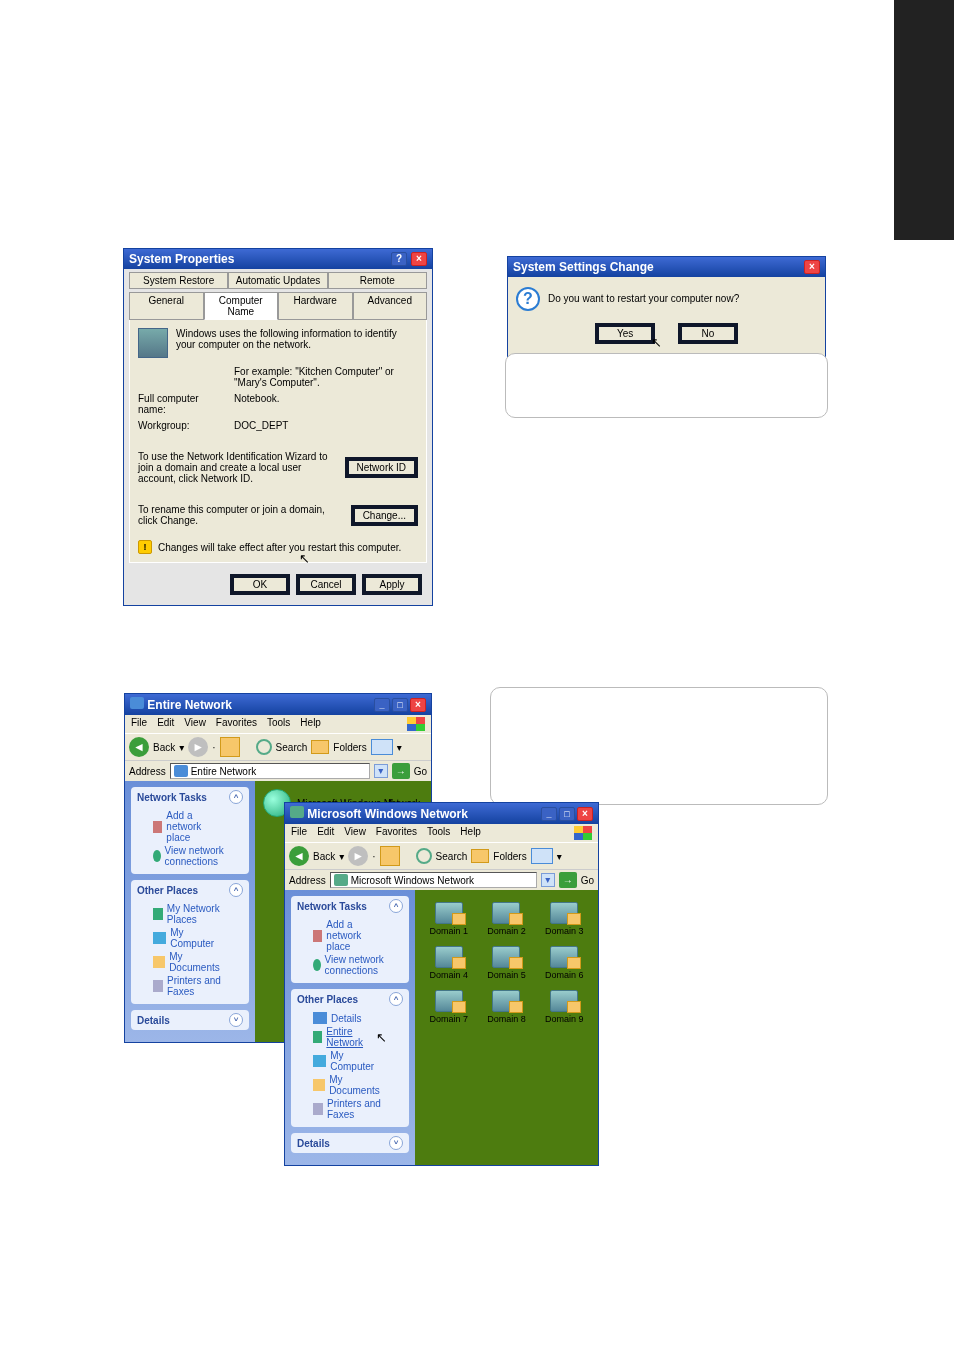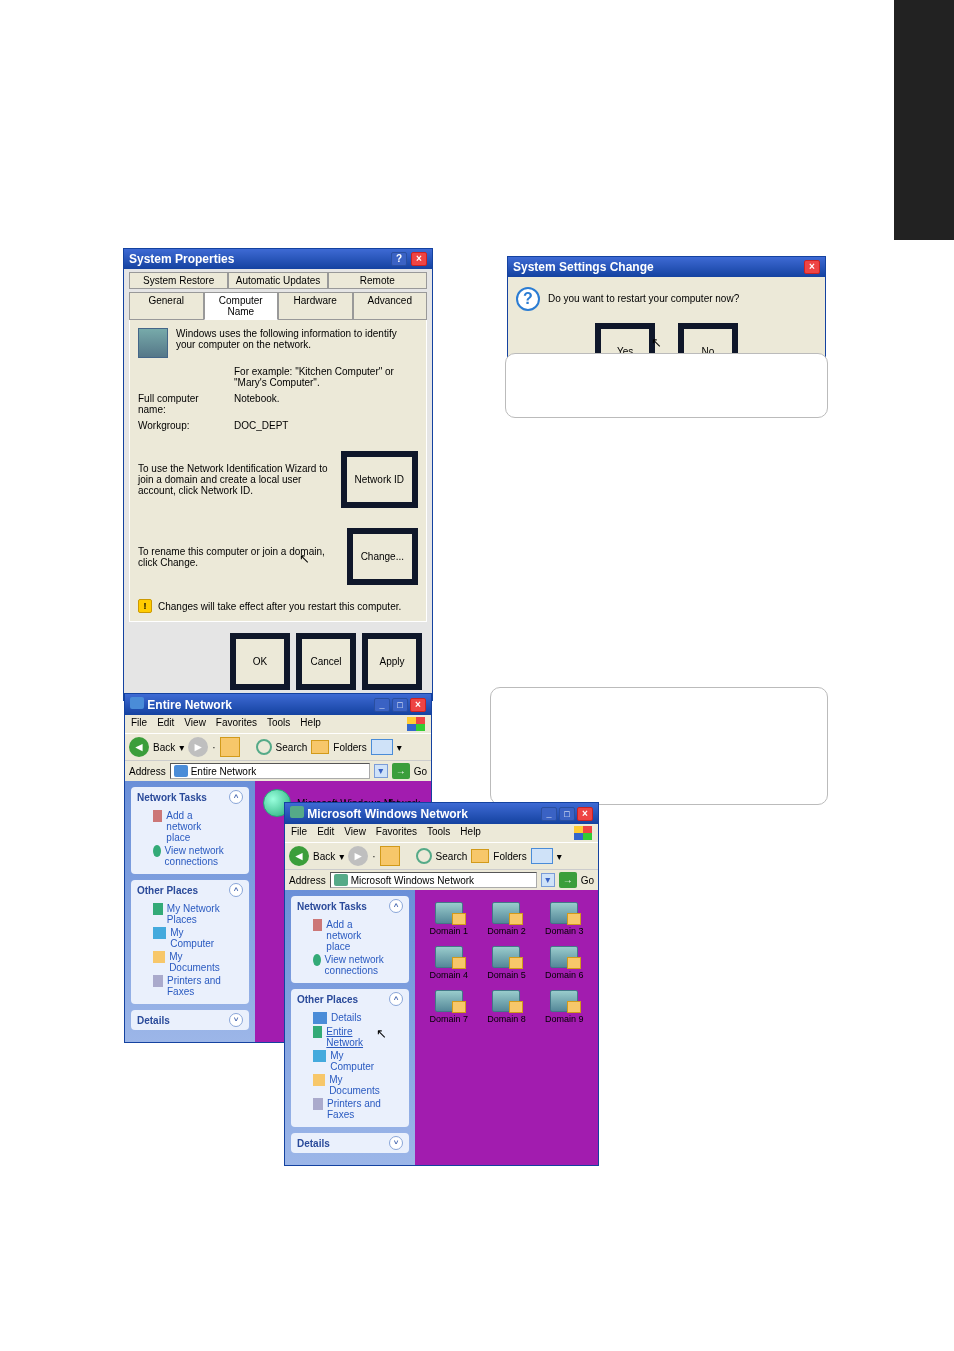--- a/index.html
+++ b/index.html
@@ -16,21 +16,21 @@
   .tabrow { display: flex; padding: 3px 5px 0 5px; gap: 0; font-size: 10px; }
   .tab { flex: 1; text-align: center; padding: 2px 3px; border: 1px solid #999; background: #ece9d8; }
   .tab.active { background: #fff; border-bottom: 1px solid #fff; }
   .tabbody { border: 1px solid #fff; border-top: none; margin: 0 5px 5px 5px; padding: 8px; background: #ece9d8; font-size: 10px; }
   .row { display: flex; gap: 6px; margin-bottom: 5px; }
   .row .lbl { width: 90px; }
   .row .val { flex: 1; }
   .input { background: #fff; border: 1px inset #aaa; padding: 1px 3px; width: 180px; }
   .idicon { width: 30px; height: 30px; background: linear-gradient(#7aa, #578); border: 1px solid #468; display: inline-block; }
   .btnrow { display: flex; justify-content: space-between; align-items: center; margin-top: 20px; }
-  .winbtn { border: 6px solid #0f172a; background: #ece9d8; padding: 17px 8px; font-size: 10px; min-width: 60px; }
+  .winbtn { border: 4px solid #0f172a; background: #ece9d8; padding: 1px 8px; font-size: 10px; min-width: 60px; }
   .bottombtns { padding: 6px 10px 10px; display: flex; gap: 6px; justify-content: flex-end; }
   .warn { display: inline-block; width: 14px; height: 14px; background: #ffcc00; border: 1px solid #cc9900; text-align: center; line-height: 12px; font-weight: bold; font-size: 9px; border-radius: 2px; }
 
   
   .msgbox { position: absolute; left: 507px; top: 256px; width: 319px; border: 1px solid #1442a0; background: #ece9d8; font-size: 10px; }
   .msgbody { padding: 10px 8px 12px 8px; display: flex; gap: 8px; }
   .msgicon { width: 24px; height: 24px; border: 2px solid #2b7cd3; border-radius: 50%; color: #2b7cd3; font-size: 16px; font-weight: bold; text-align: center; line-height: 20px; flex-shrink: 0; background: #fff; }
   .msgbtns { text-align: center; padding: 0 8px 12px 8px; }
 
   
@@ -56,23 +56,23 @@
   .viewicon { width: 22px; height: 16px; border: 1px solid #4a8cd8; background: #cfe2f8; }
   .addrbar { display: flex; align-items: center; gap: 4px; padding: 2px 4px; background: #ece9d8; font-size: 10px; }
   .addrbar .addrfield { flex: 1; background: #fff; border: 1px inset #aaa; padding: 1px 3px; display: flex; align-items: center; gap: 3px; }
   .addrbar .go { background: #3b9e3b; color: #fff; width: 18px; height: 16px; text-align: center; line-height: 16px; font-weight: bold; border-radius: 2px; font-size: 10px; }
   .explbody { display: flex; min-height: 250px; }
   .sidepane { width: 130px; background: linear-gradient(to bottom, #6a8fd8, #9cb6e8); padding: 6px; }
   .sidebox { background: #eaf0fc; border-radius: 4px; margin-bottom: 6px; }
   .sidehead { display: flex; justify-content: space-between; align-items: center; padding: 3px 6px; font-size: 10px; font-weight: bold; color: #2a4a9a; }
   .sidehead .chev { width: 14px; height: 14px; border: 1px solid #8aa6d8; border-radius: 50%; text-align: center; line-height: 12px; font-size: 8px; color: #4a6ab0; background: #fff; }
   .sidelist { padding: 2px 6px 6px 6px; font-size: 10px; }
-  .sidelist div { padding: 1px 16px; color: #2a5ac0; display: flex; align-items: flex-start; gap: 4px; }
+  .sidelist div { padding: 1px 16px; color: #2a5ac0; display: flex; align-items: center; gap: 4px; }
   .sideicon { width: 14px; height: 12px; display: inline-block; }
-  .content { flex: 1; background: #a21caf; padding: 8px; position: relative; }
+  .content { flex: 1; background: #4d7c0f; padding: 8px; position: relative; }
   .netitem { display: flex; align-items: center; gap: 6px; font-size: 10px; }
   .globeicon { width: 28px; height: 28px; background: radial-gradient(circle at 35% 35%, #9fd, #2a7); border-radius: 50%; border: 1px solid #2a7; }
   .domains { display: grid; grid-template-columns: repeat(3, 1fr); gap: 10px 6px; padding-top: 4px; }
   .domain { text-align: center; font-size: 9px; }
   .domicon { width: 28px; height: 22px; margin: 0 auto 2px; background: linear-gradient(#9cc, #589); border: 1px solid #478; border-radius: 2px; position: relative; }
   .domicon::after { content: ""; position: absolute; left: 16px; top: 10px; width: 12px; height: 10px; background: #f7c76a; border: 1px solid #d29a1a; }
   .winflag { width: 18px; height: 14px; background: conic-gradient(#e44 0 25%, #3c3 0 50%, #36c 0 75%, #fc3 0); display: inline-block; }
   .tree-icon { width: 14px; height: 12px; background: #4a8cd8; display: inline-block; border-radius: 2px; }
   .cursor-arrow { position: absolute; font-size: 13px; color: #000; }
   .explbody2-side { width: 130px; }

